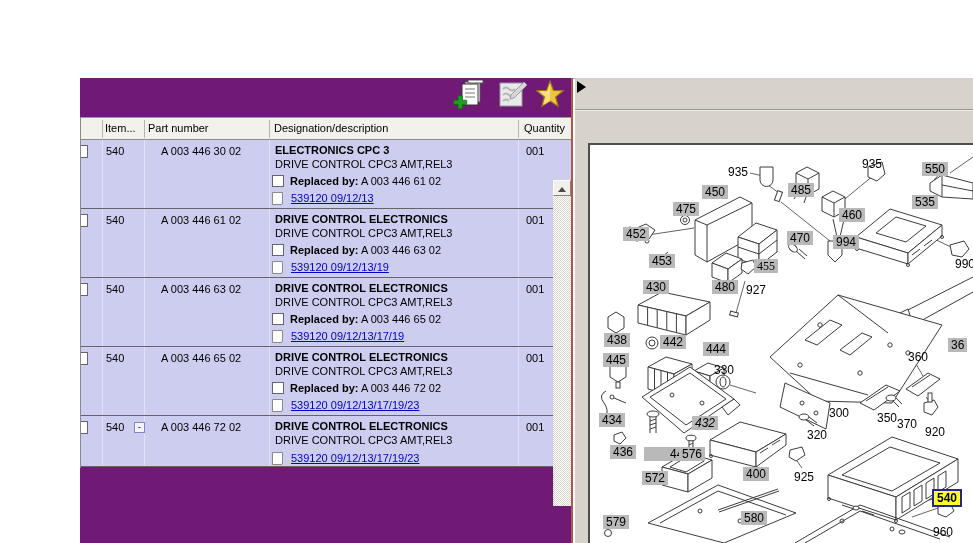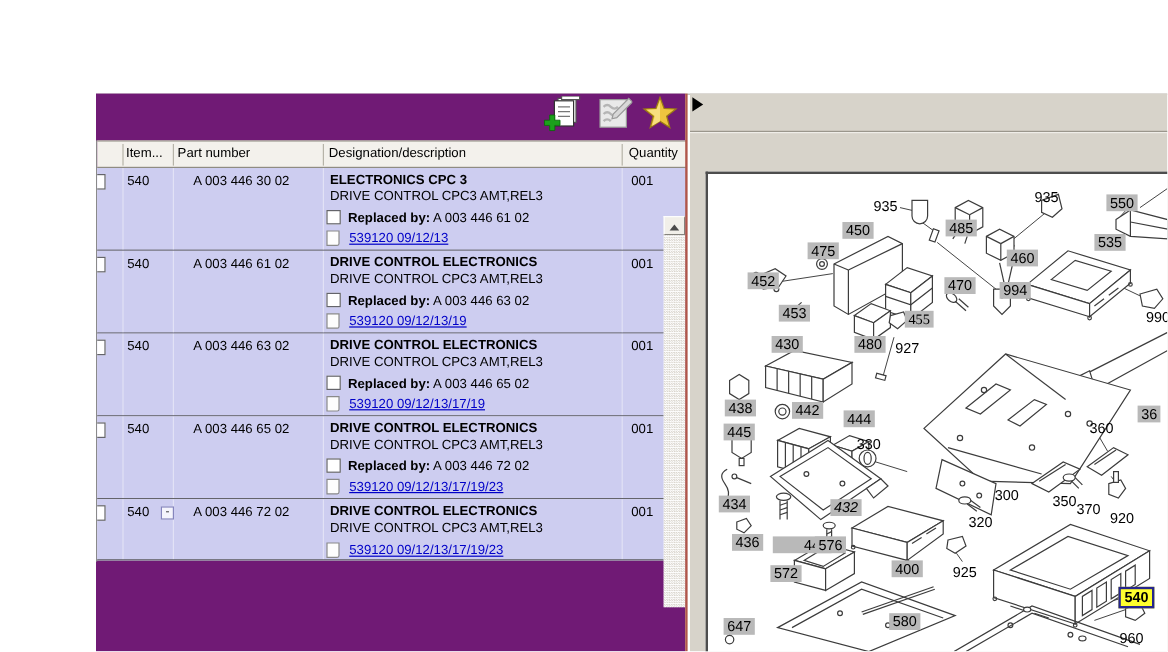--- a/index.html
+++ b/index.html
@@ -493,18 +493,18 @@
           <div class="dlabel plain" style="left: 335px; top: 280px;">920</div>
           <div class="dlabel plain" style="left: 217px; top: 283px;">320</div>
           <div class="dlabel gray" style="left: 20px; top: 300px;">436</div>
           <div class="dlabel gray" style="left: 54px; top: 302px; padding-left: 26px;">440</div>
           <div class="dlabel gray" style="left: 89px; top: 302px;">576</div>
           <div class="dlabel gray" style="left: 153px; top: 322px;">400</div>
           <div class="dlabel plain" style="left: 204px; top: 325px;">925</div>
           <div class="dlabel gray" style="left: 52px; top: 326px;">572</div>
           <div class="dlabel highlight" style="left: 345px; top: 346px;">540</div>
           <div class="dlabel gray" style="left: 151px; top: 366px;">580</div>
-          <div class="dlabel gray" style="left: 13px; top: 370px;">647</div>
+          <div class="dlabel gray" style="left: 13px; top: 370px;">579</div>
           <div class="dlabel plain" style="left: 343px; top: 380px;">960</div>
         </div>
     </div>
   </div>
 </div>
 
 </body></html>

